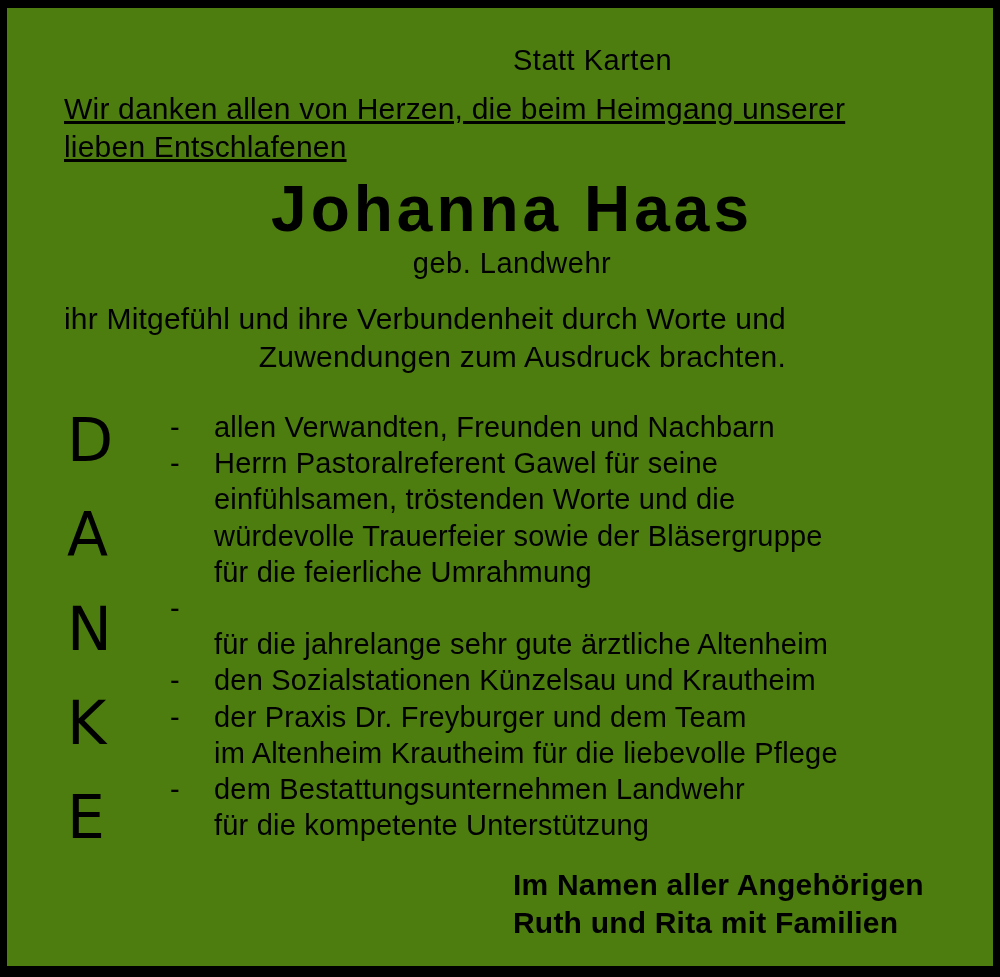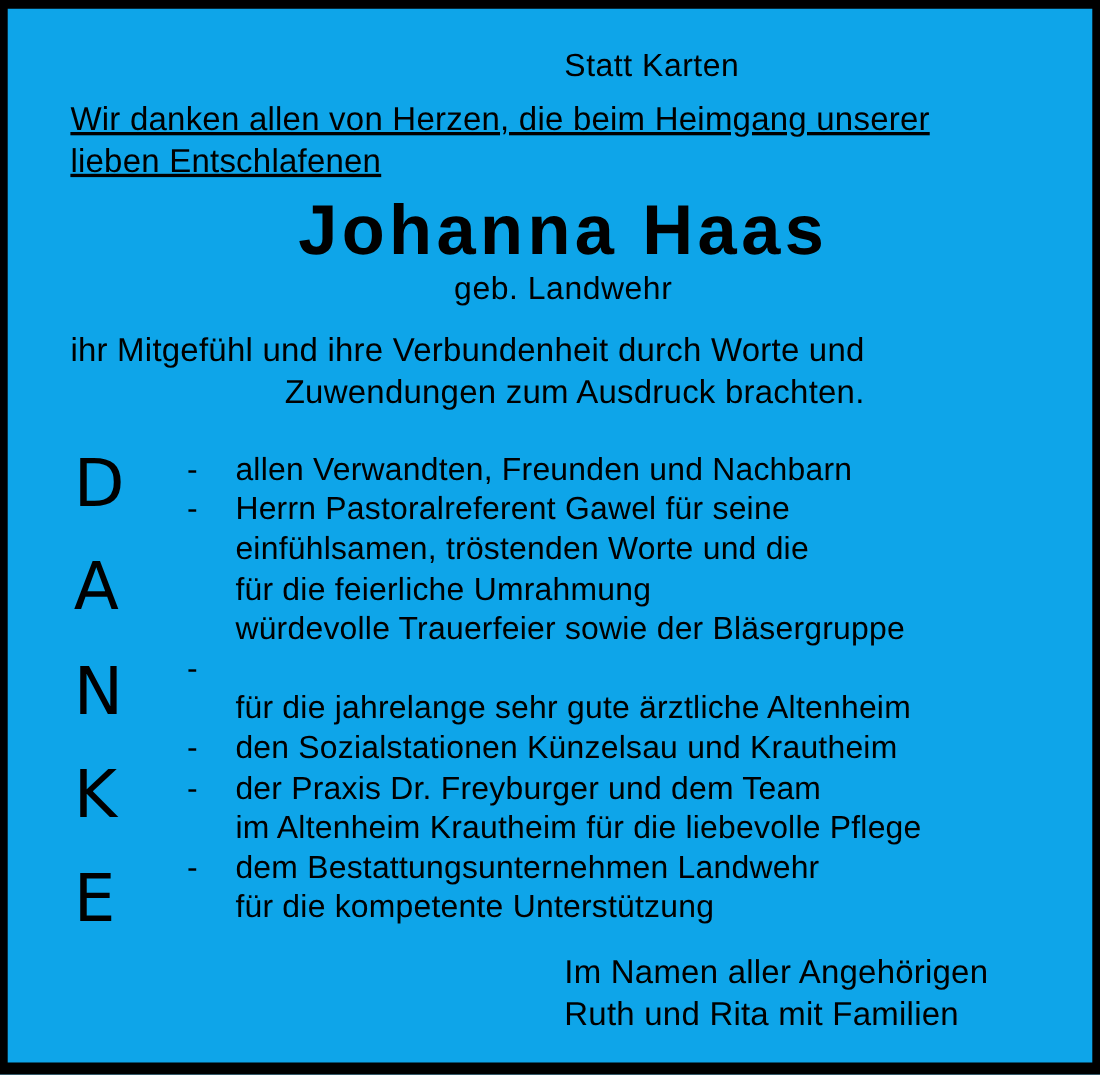--- a/index.html
+++ b/index.html
@@ -5,21 +5,21 @@
   html, body {
     margin: 0;
     padding: 0;
     background: #ffffff;
   }
   .frame {
     position: relative;
     width: 1000px;
     height: 977px;
     box-sizing: border-box;
-    background: #0ea5e9;
+    background: #4d7c0f;
     border-style: solid;
     border-color: #000000;
     border-width: 8px 7px 11px 7px;
     font-family: "Liberation Sans", "DejaVu Sans", sans-serif;
     color: #000000;
     overflow: hidden;
   }
   .abs { position: absolute; }
   .pre-title {
     left: 506px;
@@ -92,20 +92,21 @@
     display: inline-block;
     width: 44px;
     flex: 0 0 44px;
   }
   .closing {
     left: 506px;
     top: 858px;
     font-size: 30px;
     line-height: 38px;
     letter-spacing: 0.2px;
+    font-weight: bold;
   }
   .closing div { white-space: nowrap; }
 </style>
 </head>
 <body>
 
 <div class="frame">
 
   <div class="abs pre-title">Statt Karten</div>
 
@@ -139,25 +140,25 @@
     <div class="thanks-row">
       <span class="dash">-</span>
       <span class="txt">Herrn Pastoralreferent Gawel für seine</span>
     </div>
     <div class="thanks-row">
       <span class="dash"></span>
       <span class="txt">einfühlsamen, tröstenden Worte und die</span>
     </div>
     <div class="thanks-row">
       <span class="dash"></span>
-      <span class="txt">für die feierliche Umrahmung</span>
+      <span class="txt">würdevolle Trauerfeier sowie der Bläsergruppe</span>
     </div>
     <div class="thanks-row">
       <span class="dash"></span>
-      <span class="txt">würdevolle Trauerfeier sowie der Bläsergruppe</span>
+      <span class="txt">für die feierliche Umrahmung</span>
     </div>
     <div class="thanks-row">
       <span class="dash">-</span>
     </div>
     <div class="thanks-row">
       <span class="dash"></span>
       <span class="txt">für die jahrelange sehr gute ärztliche Altenheim</span>
     </div>
     <div class="thanks-row">
       <span class="dash">-</span>

